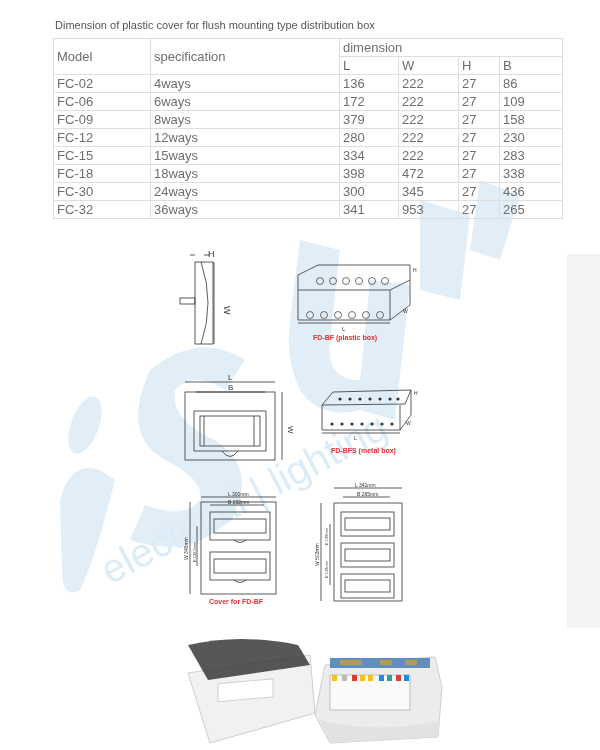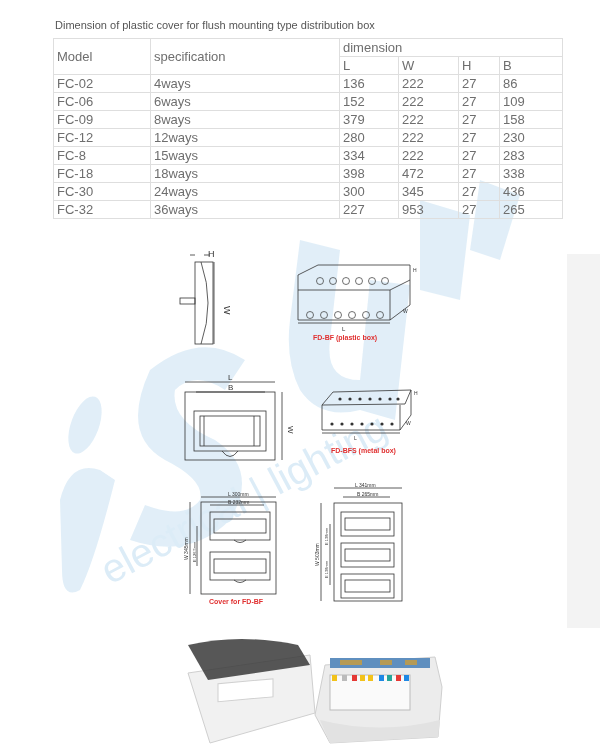--- a/index.html
+++ b/index.html
@@ -49,21 +49,21 @@
     <td>FC-02</td>
         <td>4ways</td>
         <td>136</td>
         <td>222</td>
         <td>27</td>
         <td>86</td>
   </tr>
   <tr>
     <td>FC-06</td>
         <td>6ways</td>
-        <td>152</td>
+        <td>172</td>
         <td>222</td>
         <td>27</td>
         <td>109</td>
   </tr>
   <tr>
     <td>FC-09</td>
         <td>8ways</td>
         <td>379</td>
         <td>222</td>
         <td>27</td>
@@ -71,21 +71,21 @@
   </tr>
   <tr>
     <td>FC-12</td>
         <td>12ways</td>
         <td>280</td>
         <td>222</td>
         <td>27</td>
         <td>230</td>
   </tr>
   <tr>
-    <td>FC-8</td>
+    <td>FC-15</td>
         <td>15ways</td>
         <td>334</td>
         <td>222</td>
         <td>27</td>
         <td>283</td>
   </tr>
   <tr>
     <td>FC-18</td>
         <td>18ways</td>
         <td>398</td>
@@ -97,21 +97,21 @@
     <td>FC-30</td>
         <td>24ways</td>
         <td>300</td>
         <td>345</td>
         <td>27</td>
         <td>436</td>
   </tr>
   <tr>
     <td>FC-32</td>
         <td>36ways</td>
-        <td>227</td>
+        <td>341</td>
         <td>953</td>
         <td>27</td>
         <td>265</td>
   </tr>
 </tbody>
   </table>
 
 <svg class="drawings" viewBox="0 0 600 750" fill="none" stroke="#333" stroke-width="0.8" font-family="Liberation Sans, sans-serif">
 
   <g>

